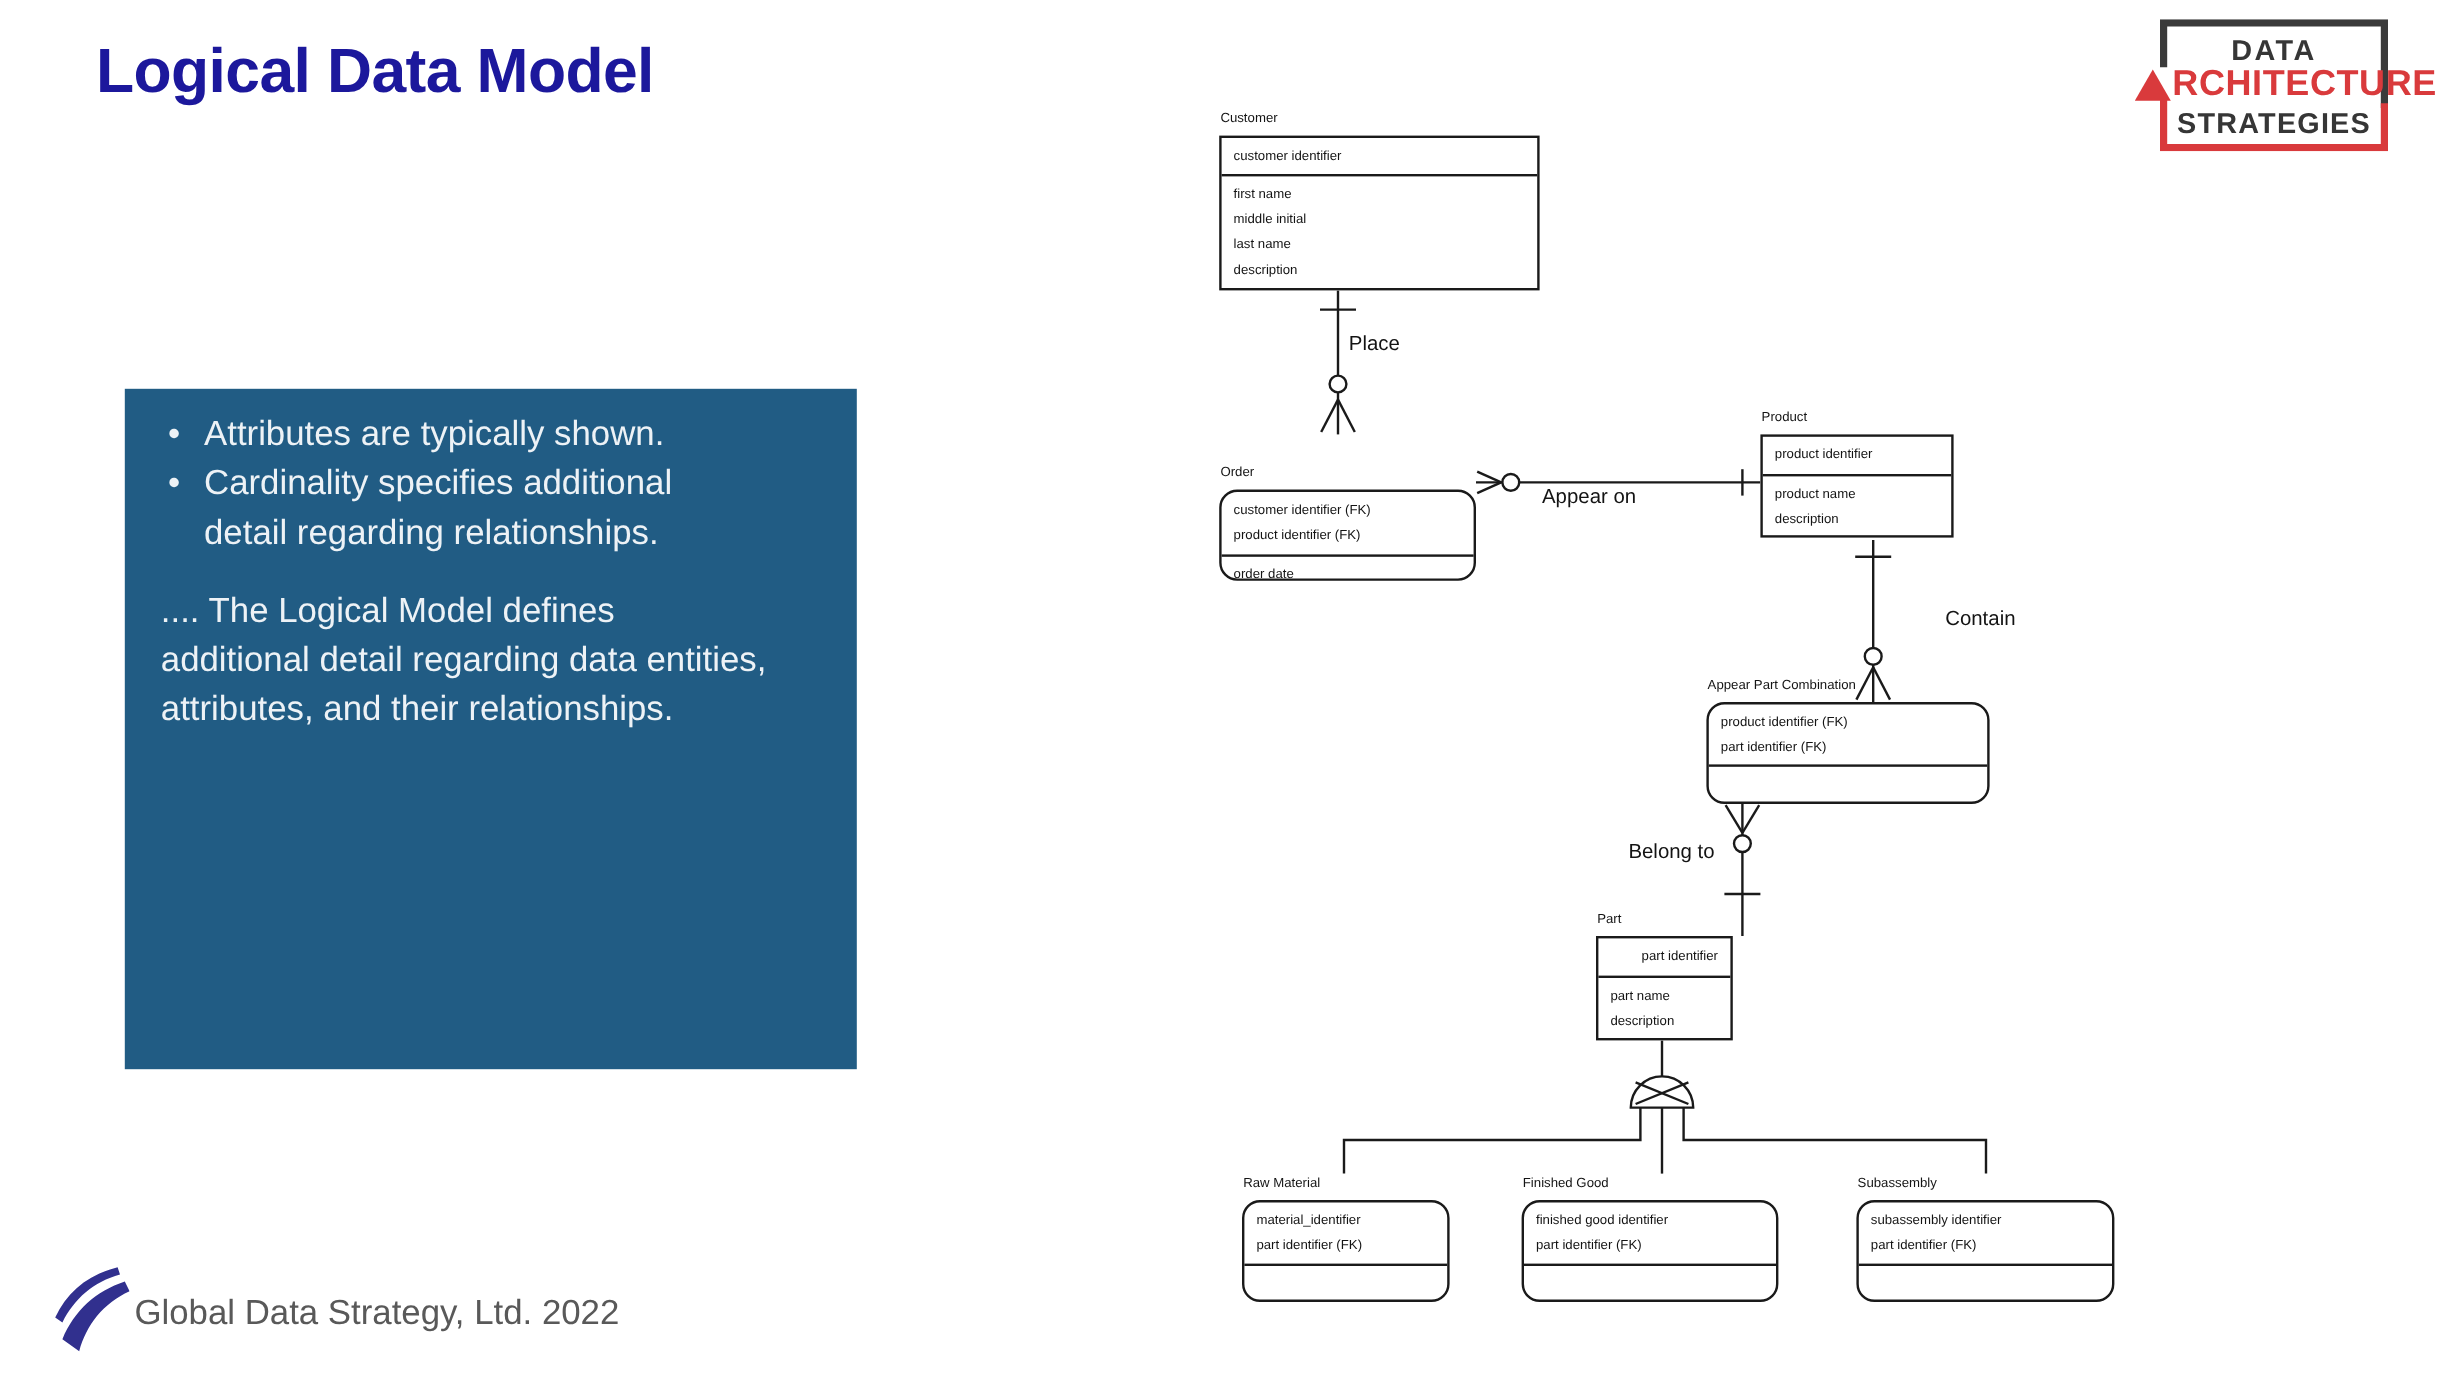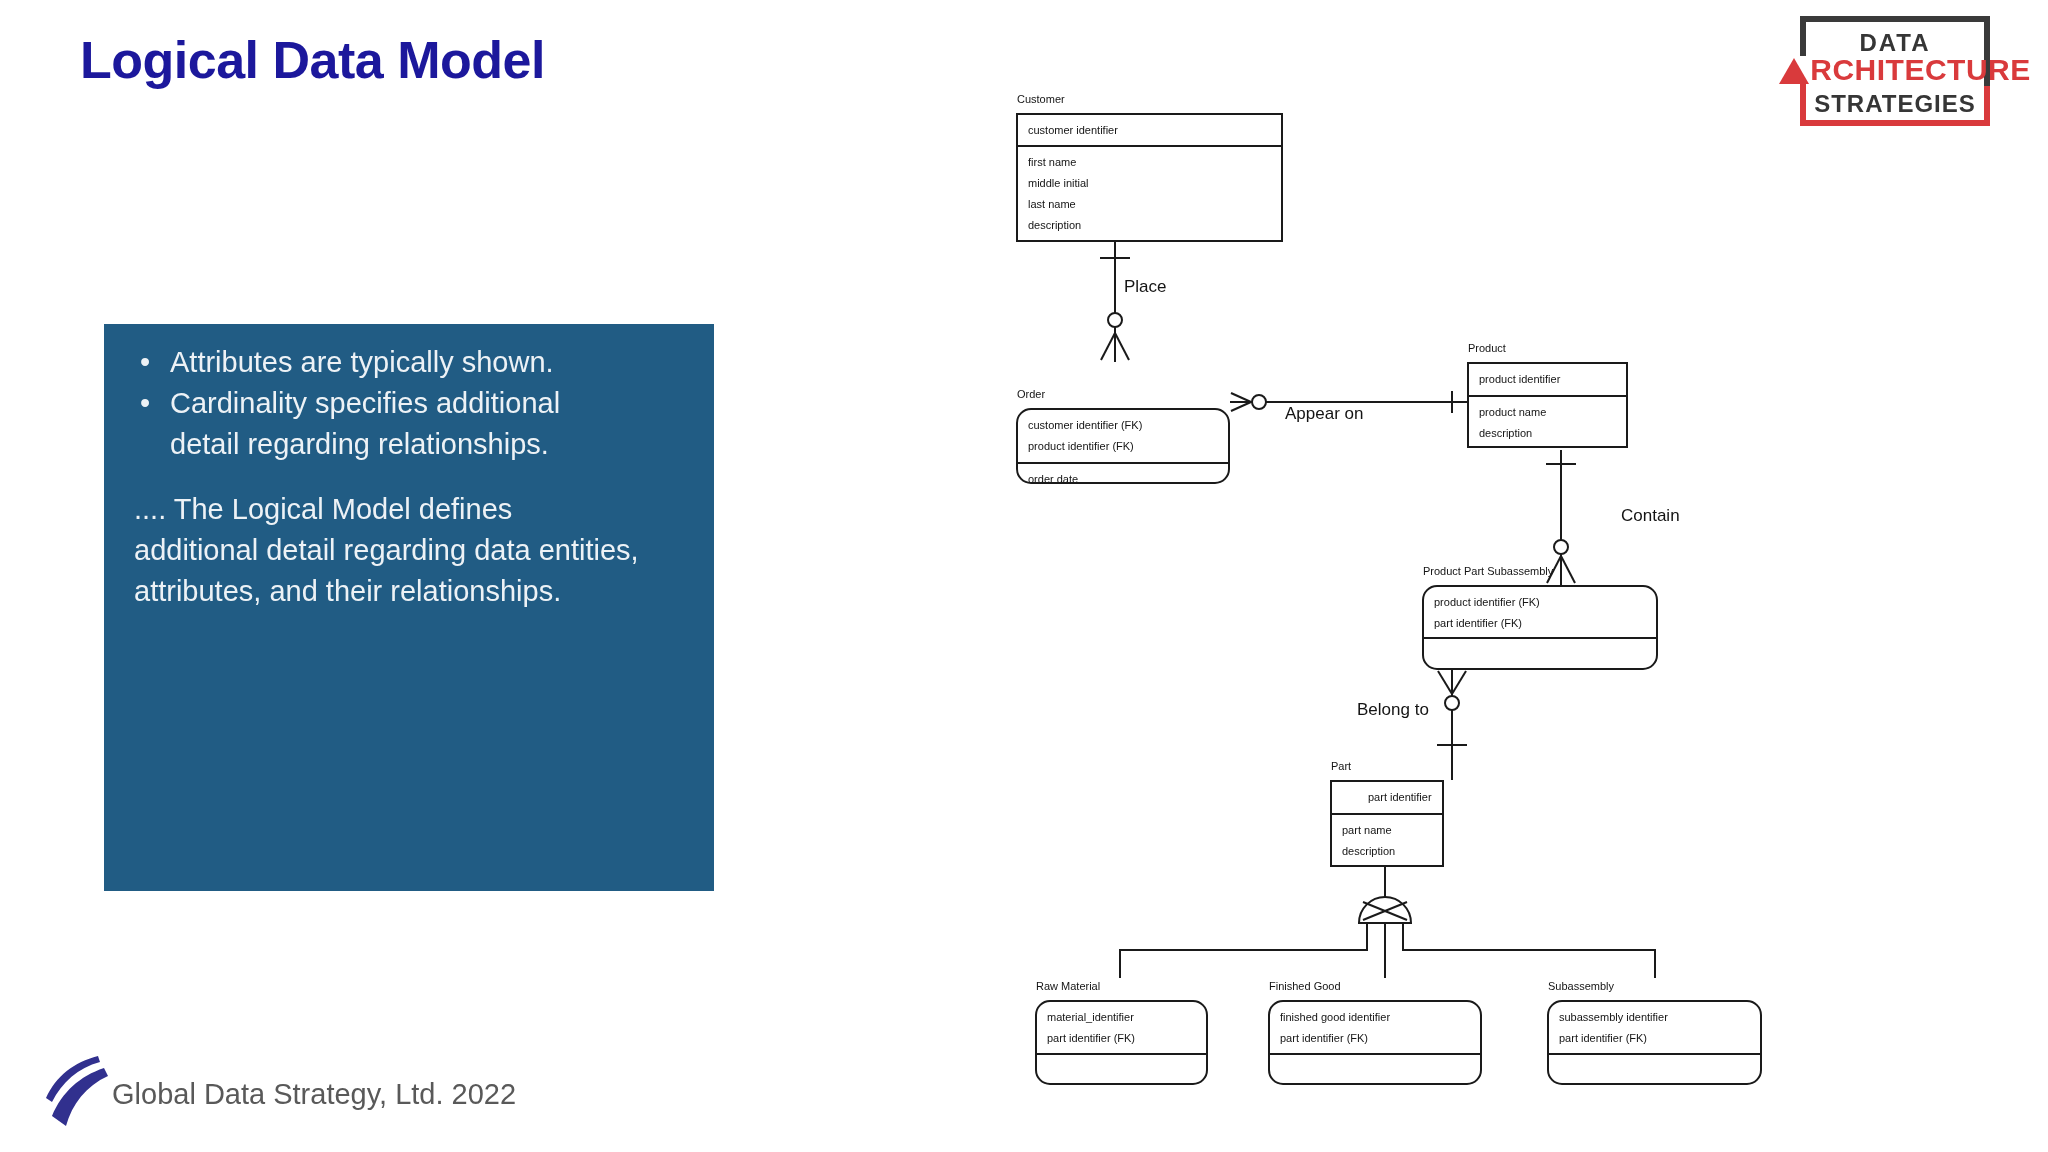--- a/index.html
+++ b/index.html
@@ -184,21 +184,21 @@
       <div>product identifier</div>
     </div>
     <div class="sec attr" style="height:51px;">
       <div>product name</div>
       <div>description</div>
     </div>
   </div>
 </div>
 
 <div class="entity dependent" style="left:1422px; top:585px; width:236px;">
-  <div class="etitle">Product Part Subassembly</div>
+  <div class="etitle">Appear Part Combination</div>
   <div class="ebox">
     <div class="sec key" style="height:50px;">
       <div>product identifier (FK)</div>
       <div>part identifier (FK)</div>
     </div>
     <div class="sec attr" style="height:31px;"></div>
   </div>
 </div>
 
 <div class="entity independent" style="left:1330px; top:780px; width:114px;">

